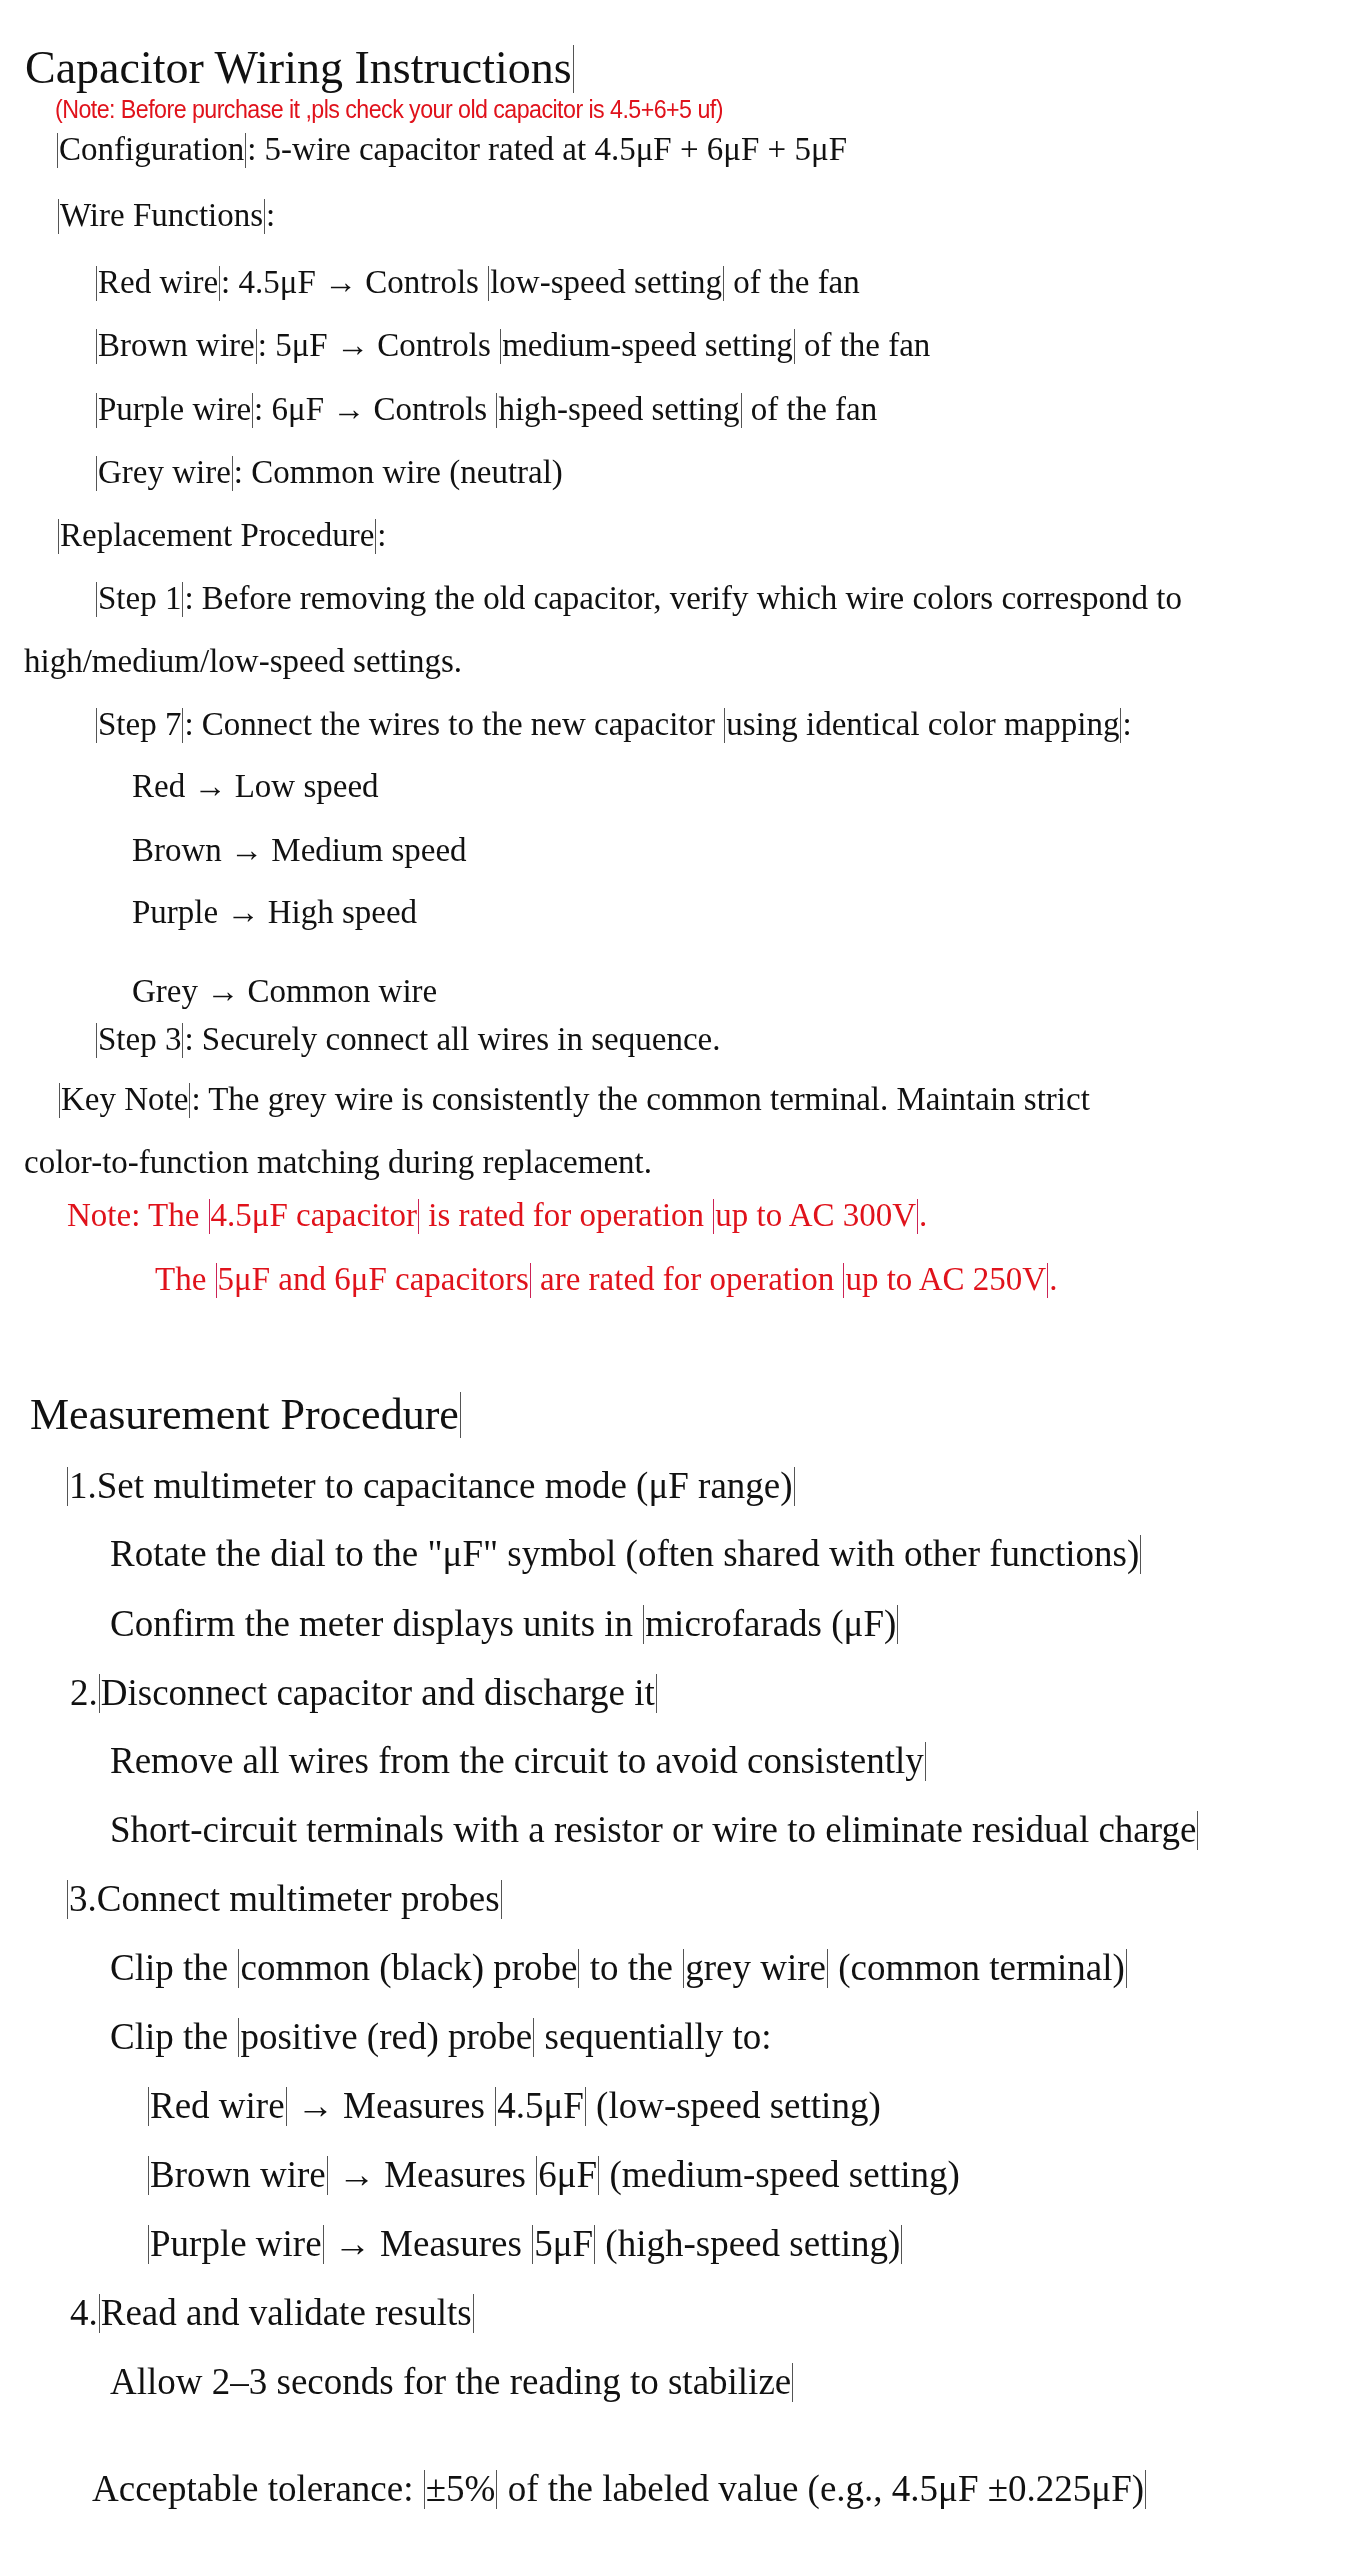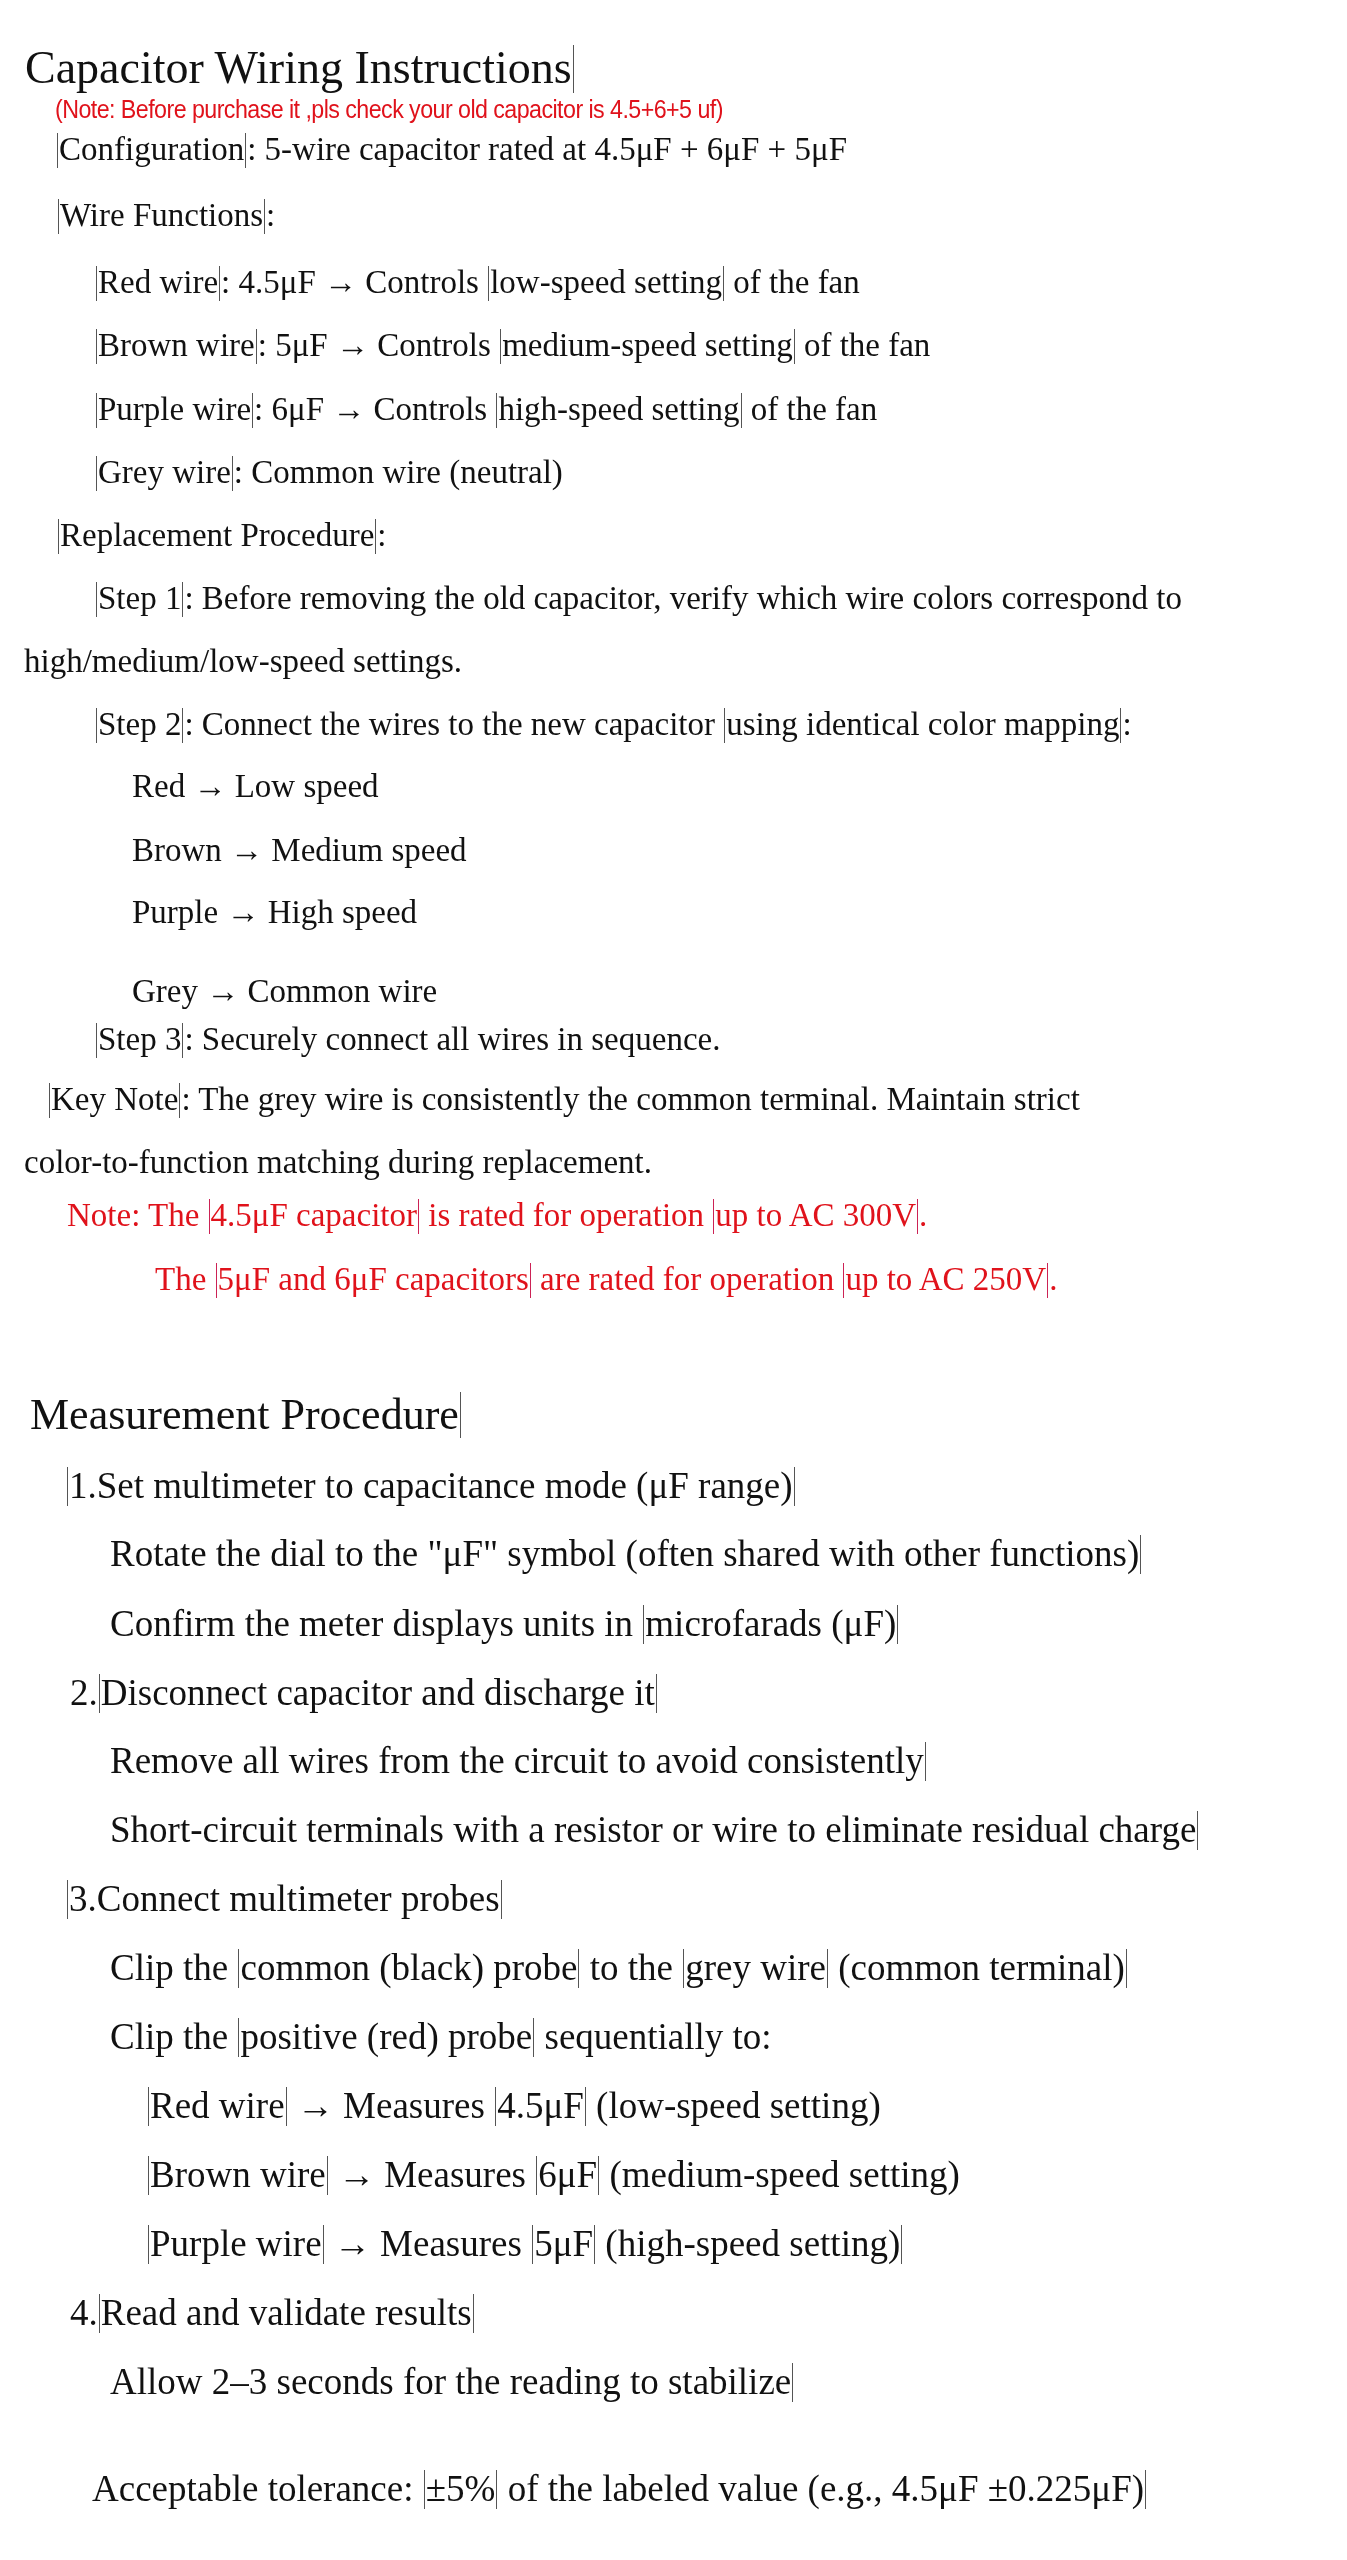--- a/index.html
+++ b/index.html
@@ -26,27 +26,27 @@
 
 <div class="line body1" style="left:57px; top:199px;"><span class="mk"></span><span>Wire Functions</span><span class="mk"></span><span>:</span></div>
 <div class="line body1" style="left:95px; top:266px;"><span class="mk"></span><span>Red wire</span><span class="mk"></span><span>: 4.5μF → Controls </span><span class="mk"></span><span>low-speed setting</span><span class="mk"></span><span> of the fan</span></div>
 <div class="line body1" style="left:95px; top:329px;"><span class="mk"></span><span>Brown wire</span><span class="mk"></span><span>: 5μF → Controls </span><span class="mk"></span><span>medium-speed setting</span><span class="mk"></span><span> of the fan</span></div>
 <div class="line body1" style="left:95px; top:393px;"><span class="mk"></span><span>Purple wire</span><span class="mk"></span><span>: 6μF → Controls </span><span class="mk"></span><span>high-speed setting</span><span class="mk"></span><span> of the fan</span></div>
 <div class="line body1" style="left:95px; top:456px;"><span class="mk"></span><span>Grey wire</span><span class="mk"></span><span>: Common wire (neutral)</span></div>
 
 <div class="line body1" style="left:57px; top:519px;"><span class="mk"></span><span>Replacement Procedure</span><span class="mk"></span><span>:</span></div>
 <div class="line body1" style="left:95px; top:582px;"><span class="mk"></span><span>Step 1</span><span class="mk"></span><span>: Before removing the old capacitor, verify which wire colors correspond to</span></div>
 <div class="line body1" style="left:24px; top:645px;"><span>high/medium/low-speed settings.</span></div>
-<div class="line body1" style="left:95px; top:708px;"><span class="mk"></span><span>Step 2</span><span class="mk"></span><span>: Connect the wires to the new capacitor </span><span class="mk"></span><span>using identical color mapping</span><span class="mk"></span><span>:</span></div>
+<div class="line body1" style="left:95px; top:708px;"><span class="mk"></span><span>Step 7</span><span class="mk"></span><span>: Connect the wires to the new capacitor </span><span class="mk"></span><span>using identical color mapping</span><span class="mk"></span><span>:</span></div>
 <div class="line body1" style="left:132px; top:770px;">Red → Low speed</div>
 <div class="line body1" style="left:132px; top:834px;">Brown → Medium speed</div>
 <div class="line body1" style="left:132px; top:896px;">Purple → High speed</div>
 <div class="line body1" style="left:132px; top:959px;margin-top:16px;">Grey → Common wire</div>
 <div class="line body1" style="left:95px; top:1023px;"><span class="mk"></span><span>Step 3</span><span class="mk"></span><span>: Securely connect all wires in sequence.</span></div>
-<div class="line body1" style="left:48px; top:1083px;"><span class="mk"></span><span>Key Note</span><span class="mk"></span><span>: The grey wire is consistently the common terminal. Maintain strict</span></div>
+<div class="line body1" style="left:58px; top:1083px;"><span class="mk"></span><span>Key Note</span><span class="mk"></span><span>: The grey wire is consistently the common terminal. Maintain strict</span></div>
 <div class="line body1" style="left:24px; top:1146px;"><span>color-to-function matching during replacement.</span></div>
 <div class="line body1 red" style="left:67px; top:1199px;"><span>Note: The </span><span class="mk"></span><span>4.5μF capacitor</span><span class="mk"></span><span> is rated for operation </span><span class="mk"></span><span>up to AC 300V</span><span class="mk"></span><span>.</span></div>
 <div class="line body1 red" style="left:155px; top:1263px;"><span>The </span><span class="mk"></span><span>5μF and 6μF capacitors</span><span class="mk"></span><span> are rated for operation </span><span class="mk"></span><span>up to AC 250V</span><span class="mk"></span><span>.</span></div>
 
 <div class="line h2" style="left:30px; top:1392px;"><span>Measurement Procedure</span><span class="mk"></span></div>
 <div class="line body2" style="left:66px; top:1467px;"><span class="mk"></span><span>1.Set multimeter to capacitance mode (μF range)</span><span class="mk"></span></div>
 <div class="line body2" style="left:110px; top:1535px;"><span>Rotate the dial to the "μF" symbol (often shared with other functions)</span><span class="mk"></span></div>
 <div class="line body2" style="left:110px; top:1605px;"><span>Confirm the meter displays units in </span><span class="mk"></span><span>microfarads (μF)</span><span class="mk"></span></div>
 <div class="line body2" style="left:70px; top:1674px;"><span>2.</span><span class="mk"></span><span>Disconnect capacitor and discharge it</span><span class="mk"></span></div>
 <div class="line body2" style="left:110px; top:1742px;"><span>Remove all wires from the circuit to avoid consistently</span><span class="mk"></span></div>

